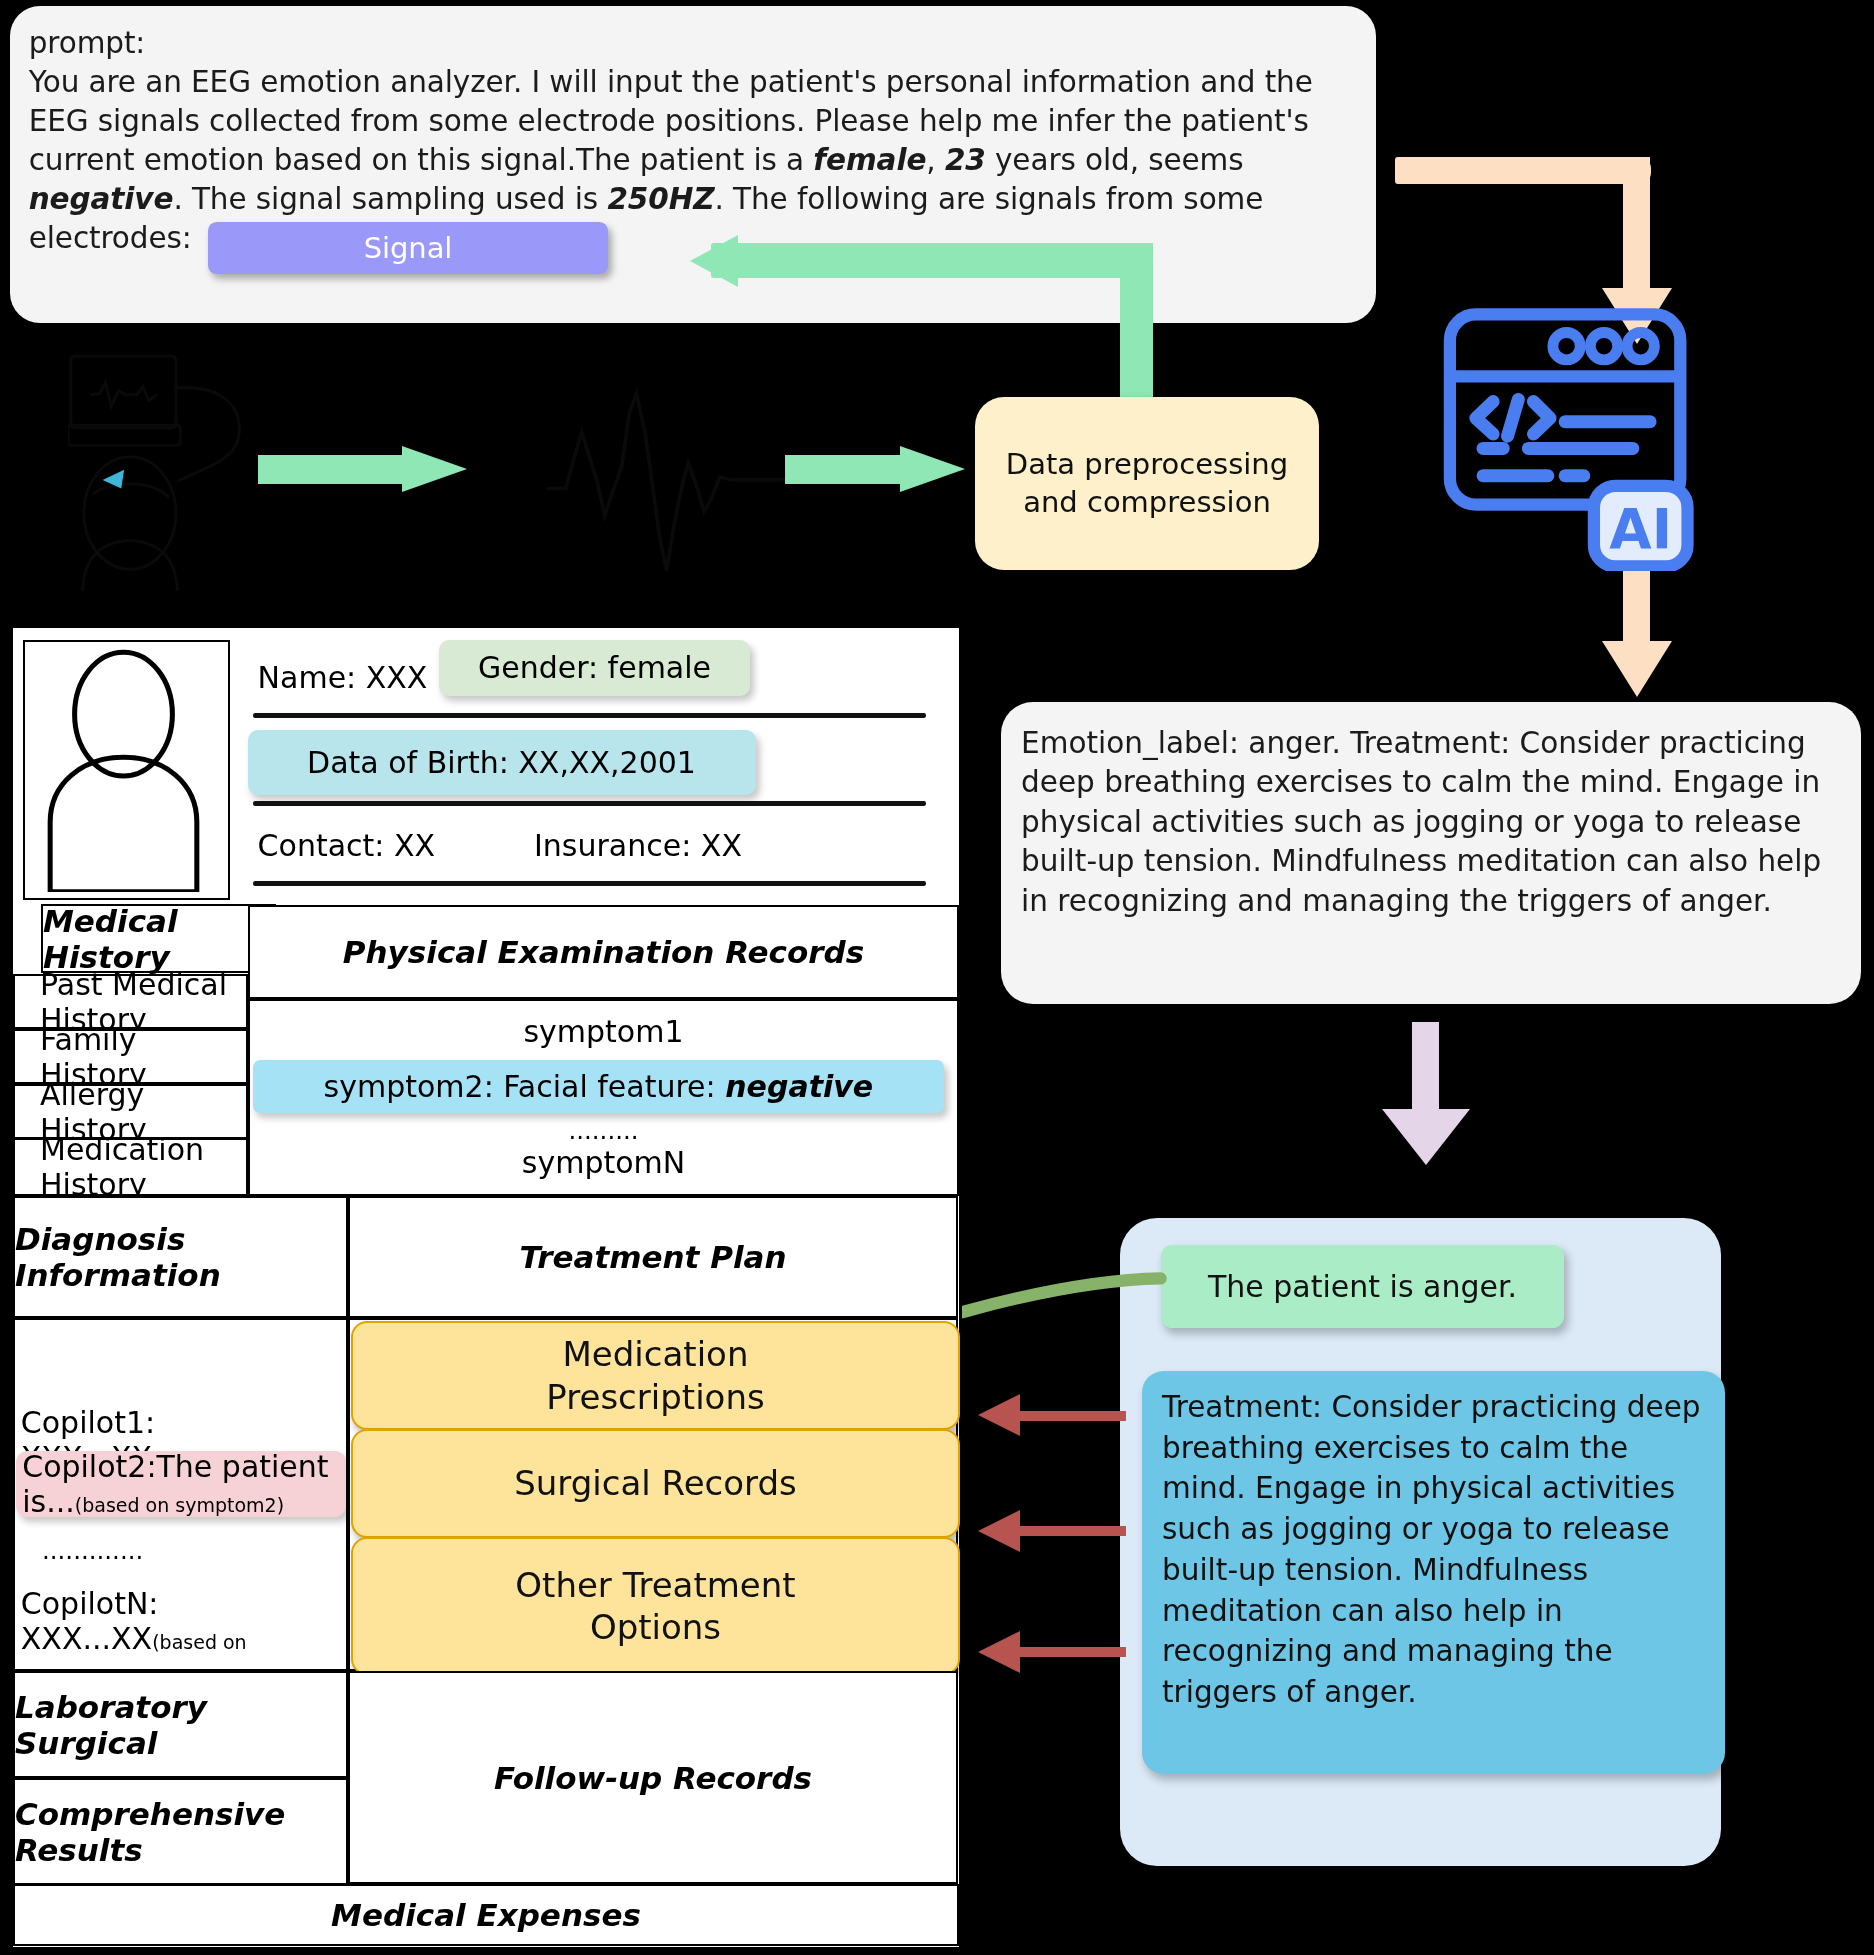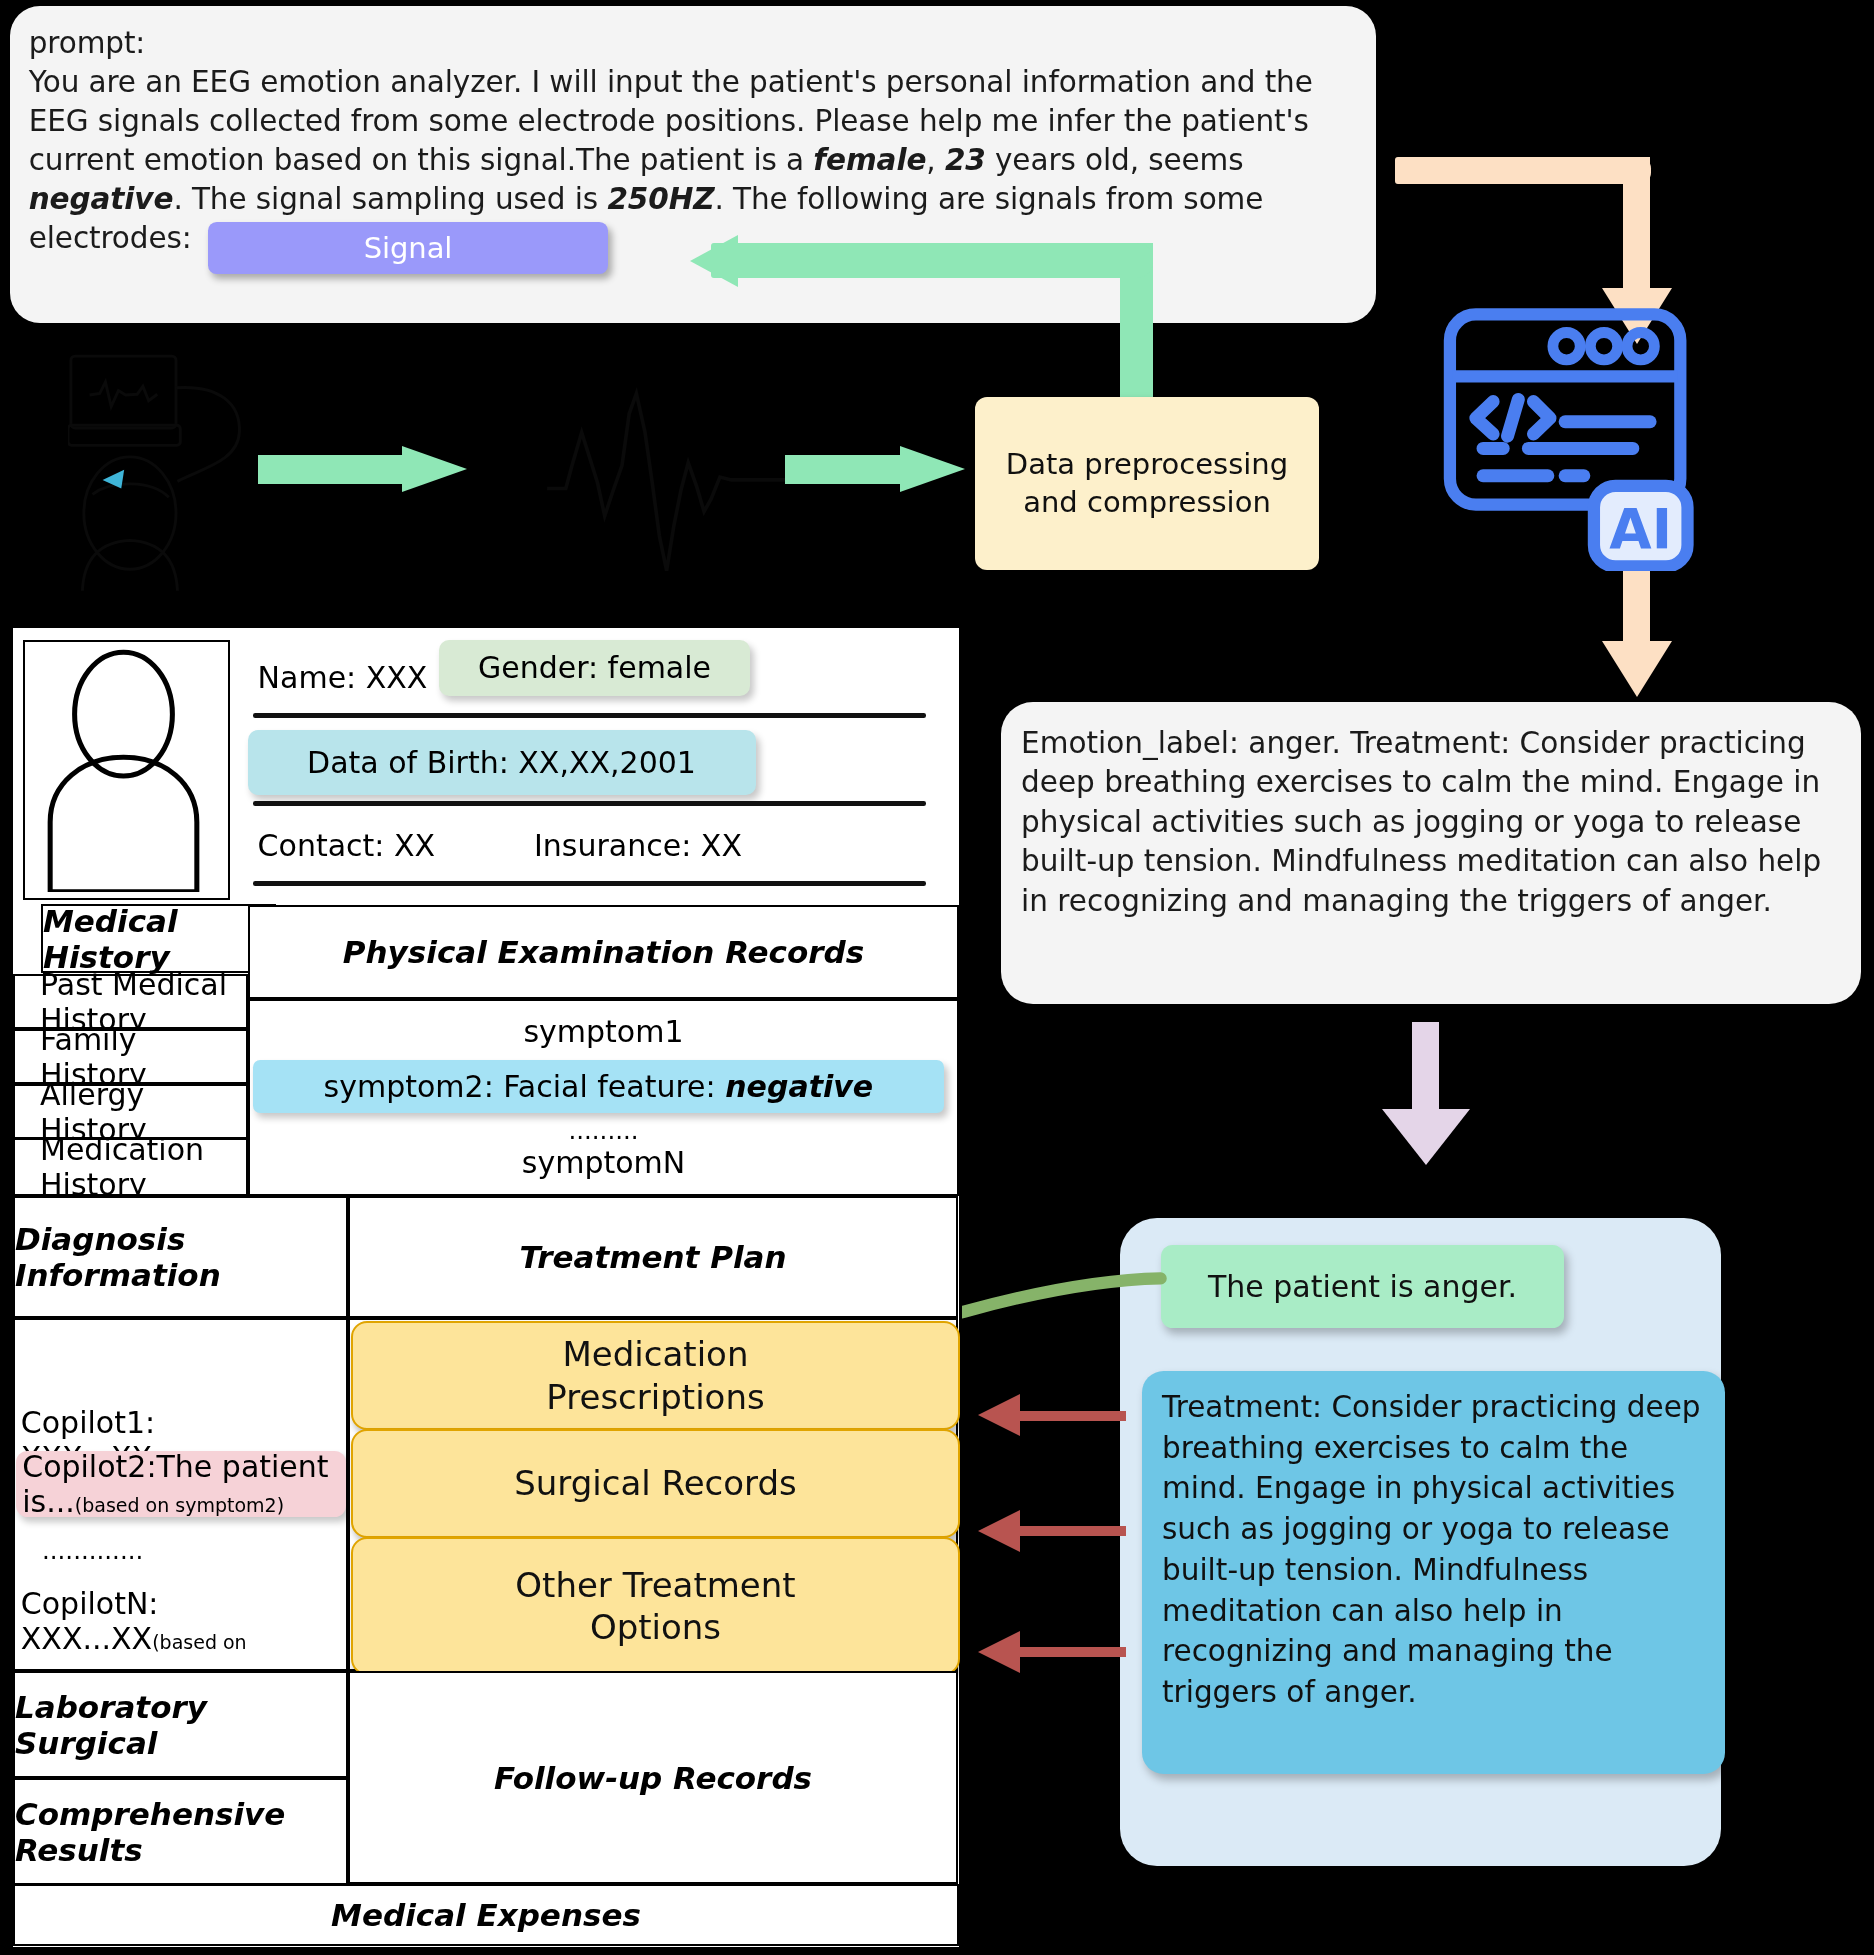--- a/index.html
+++ b/index.html
@@ -31,21 +31,21 @@
      border-top:23px solid transparent;border-bottom:23px solid transparent;border-left:65px solid #8fe7b6;}
 
   
   #elbow-v{left:1120px;top:243px;width:33px;height:166px;background:#8fe7b6;border-radius:0 0 2.9px 2.9px;}
   #elbow-h{left:711px;top:243px;width:442px;height:35px;background:#8fe7b6;border-radius:2.9px 16px 16px 2.9px;}
   #elbow-head{left:690px;top:235px;width:0;height:0;
      border-top:26px solid transparent;border-bottom:26px solid transparent;border-right:48px solid #8fe7b6;}
 
   
   #prep-box{left:975px;top:397px;width:344px;height:173px;background:#fdf0cb;
-     border-radius:12px;display:flex;align-items:center;justify-content:center;
+     border-radius:29px;display:flex;align-items:center;justify-content:center;
      box-shadow:3.6px 5.8px 8.6px rgba(0,0,0,.35);}
   #prep-box span{font-size:29px;color:#101010;text-align:center;line-height:1.3;}
   #peach1-h{left:1395px;top:157px;width:256px;height:27px;background:#fde0c4;border-radius:2.9px 11.5px 11.5px 2.9px;}
   #peach1-v{left:1623px;top:157px;width:27px;height:144px;background:#fde0c4;}
   #peach1-head{left:1602px;top:288px;width:0;height:0;
      border-left:35px solid transparent;border-right:35px solid transparent;border-top:56px solid #fde0c4;}
   #peach2-v{left:1623px;top:563px;width:27px;height:86px;background:#fde0c4;}
   #peach2-head{left:1602px;top:641px;width:0;height:0;
      border-left:35px solid transparent;border-right:35px solid transparent;border-top:56px solid #fde0c4;}
 

